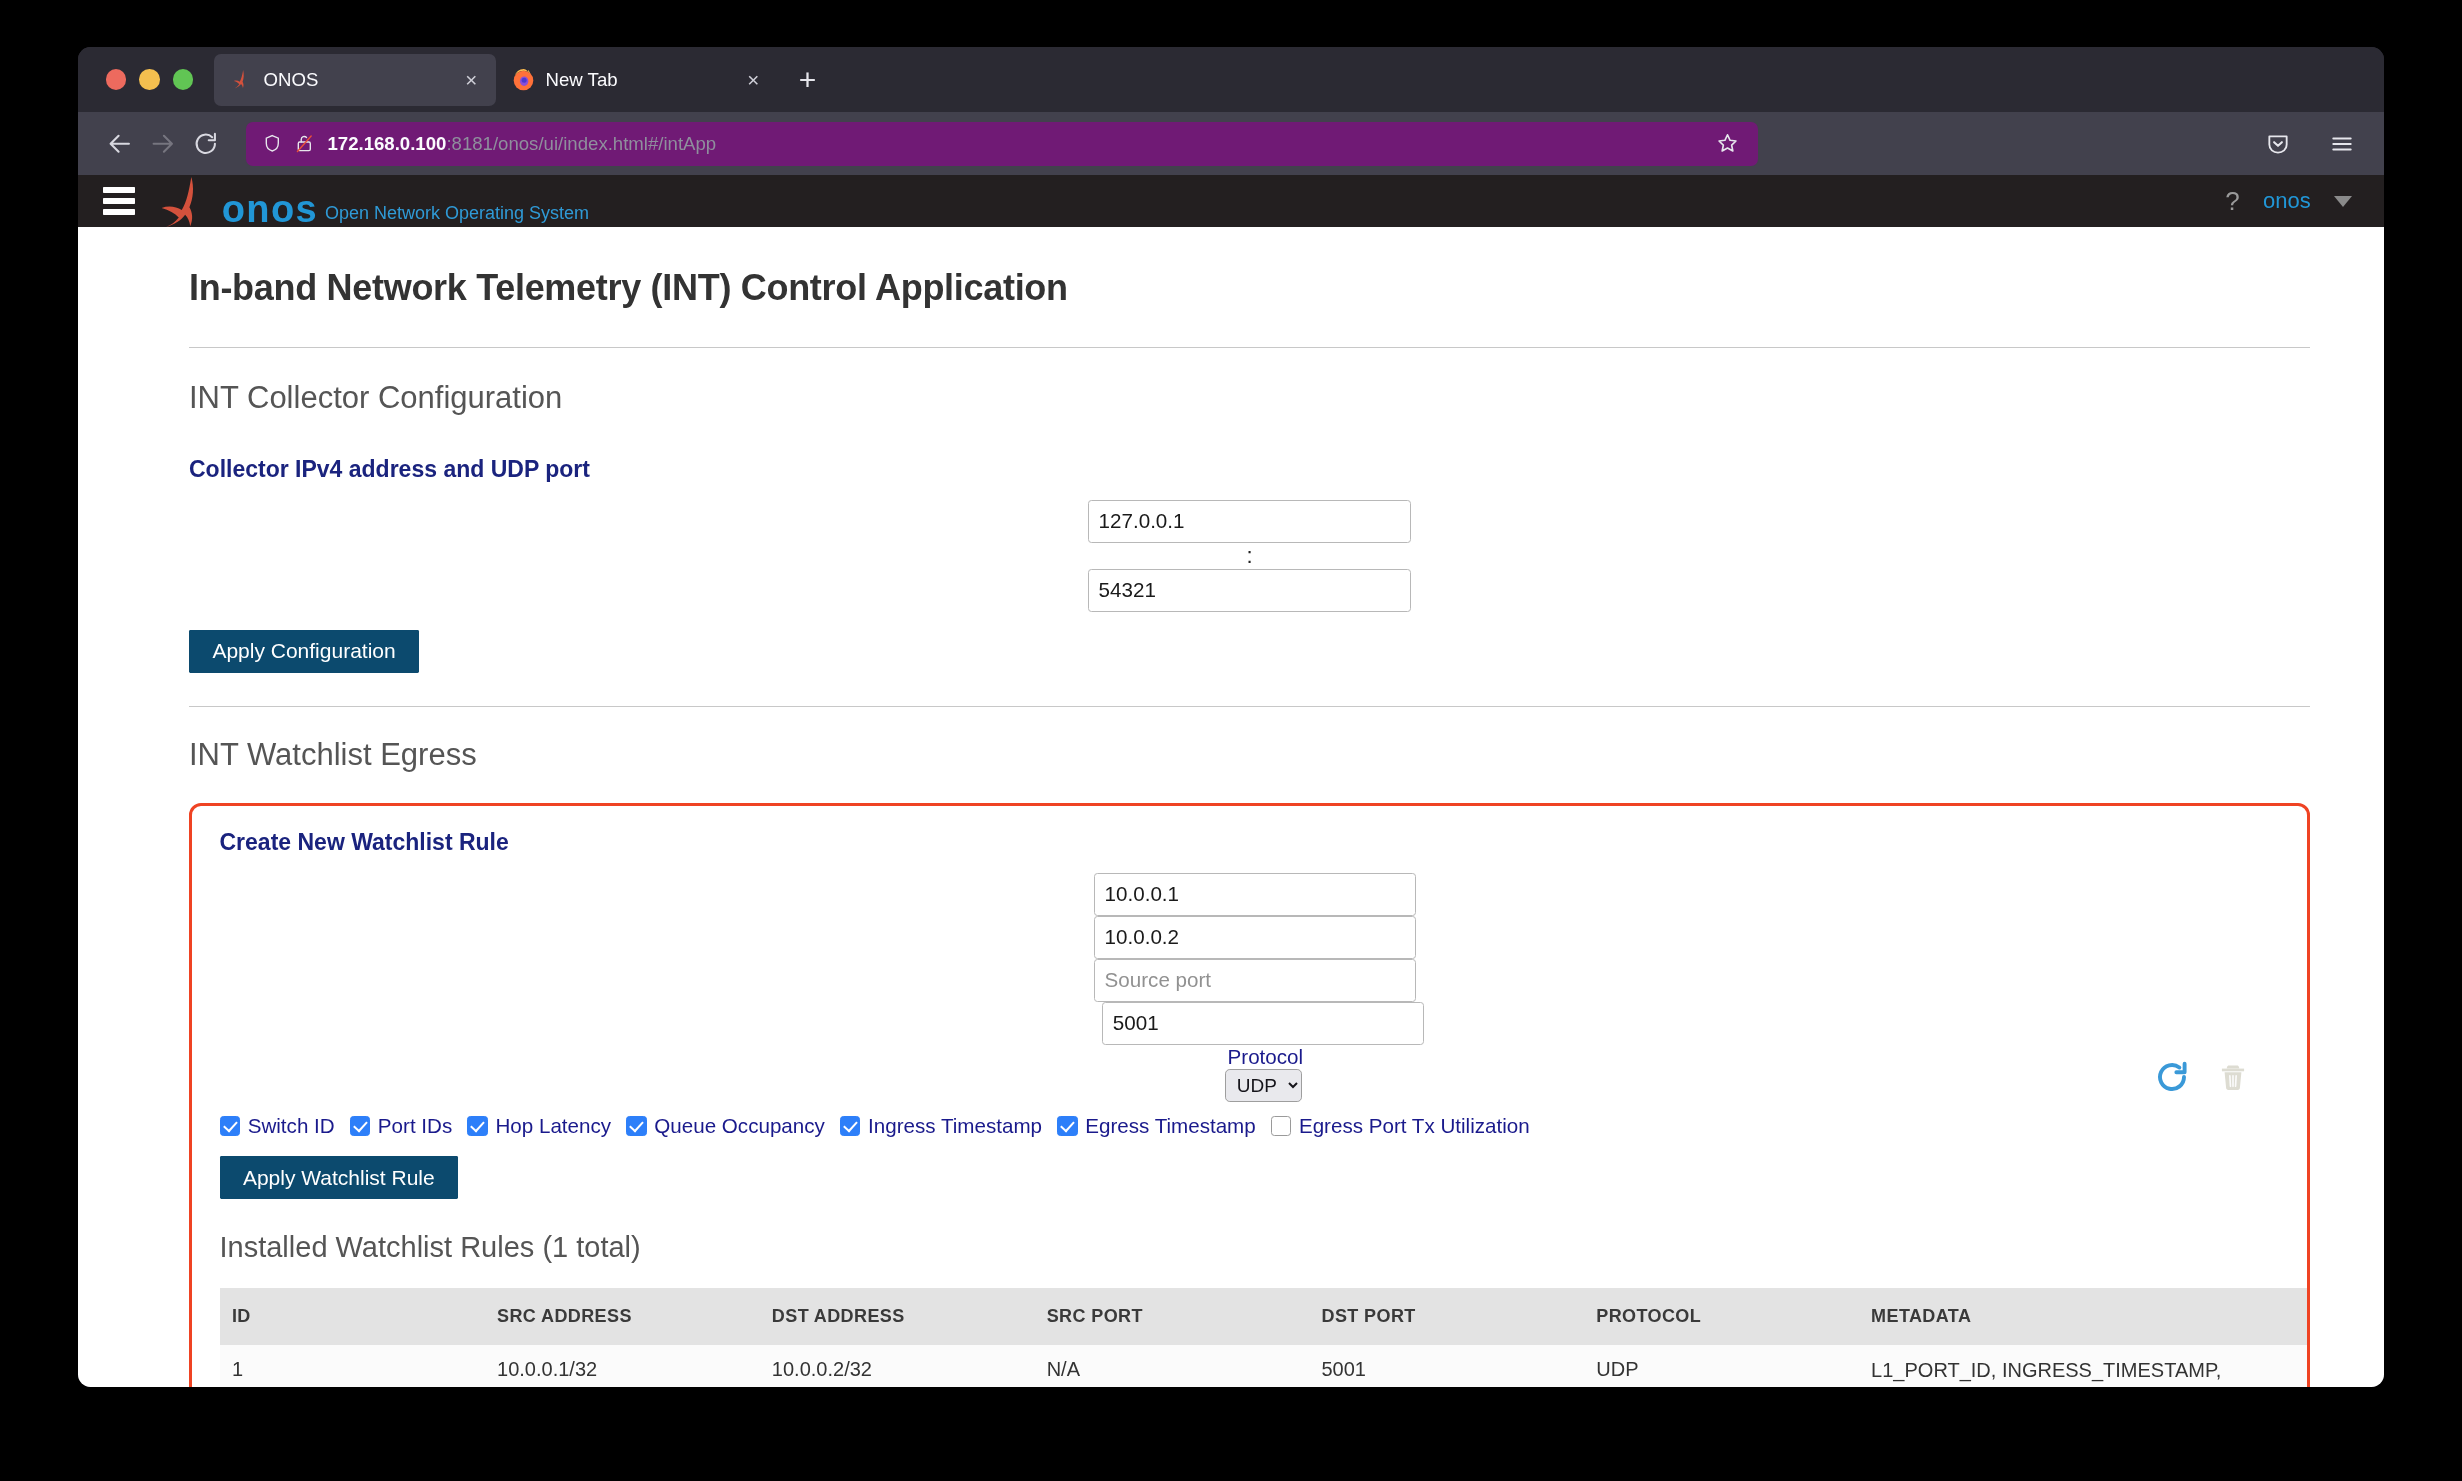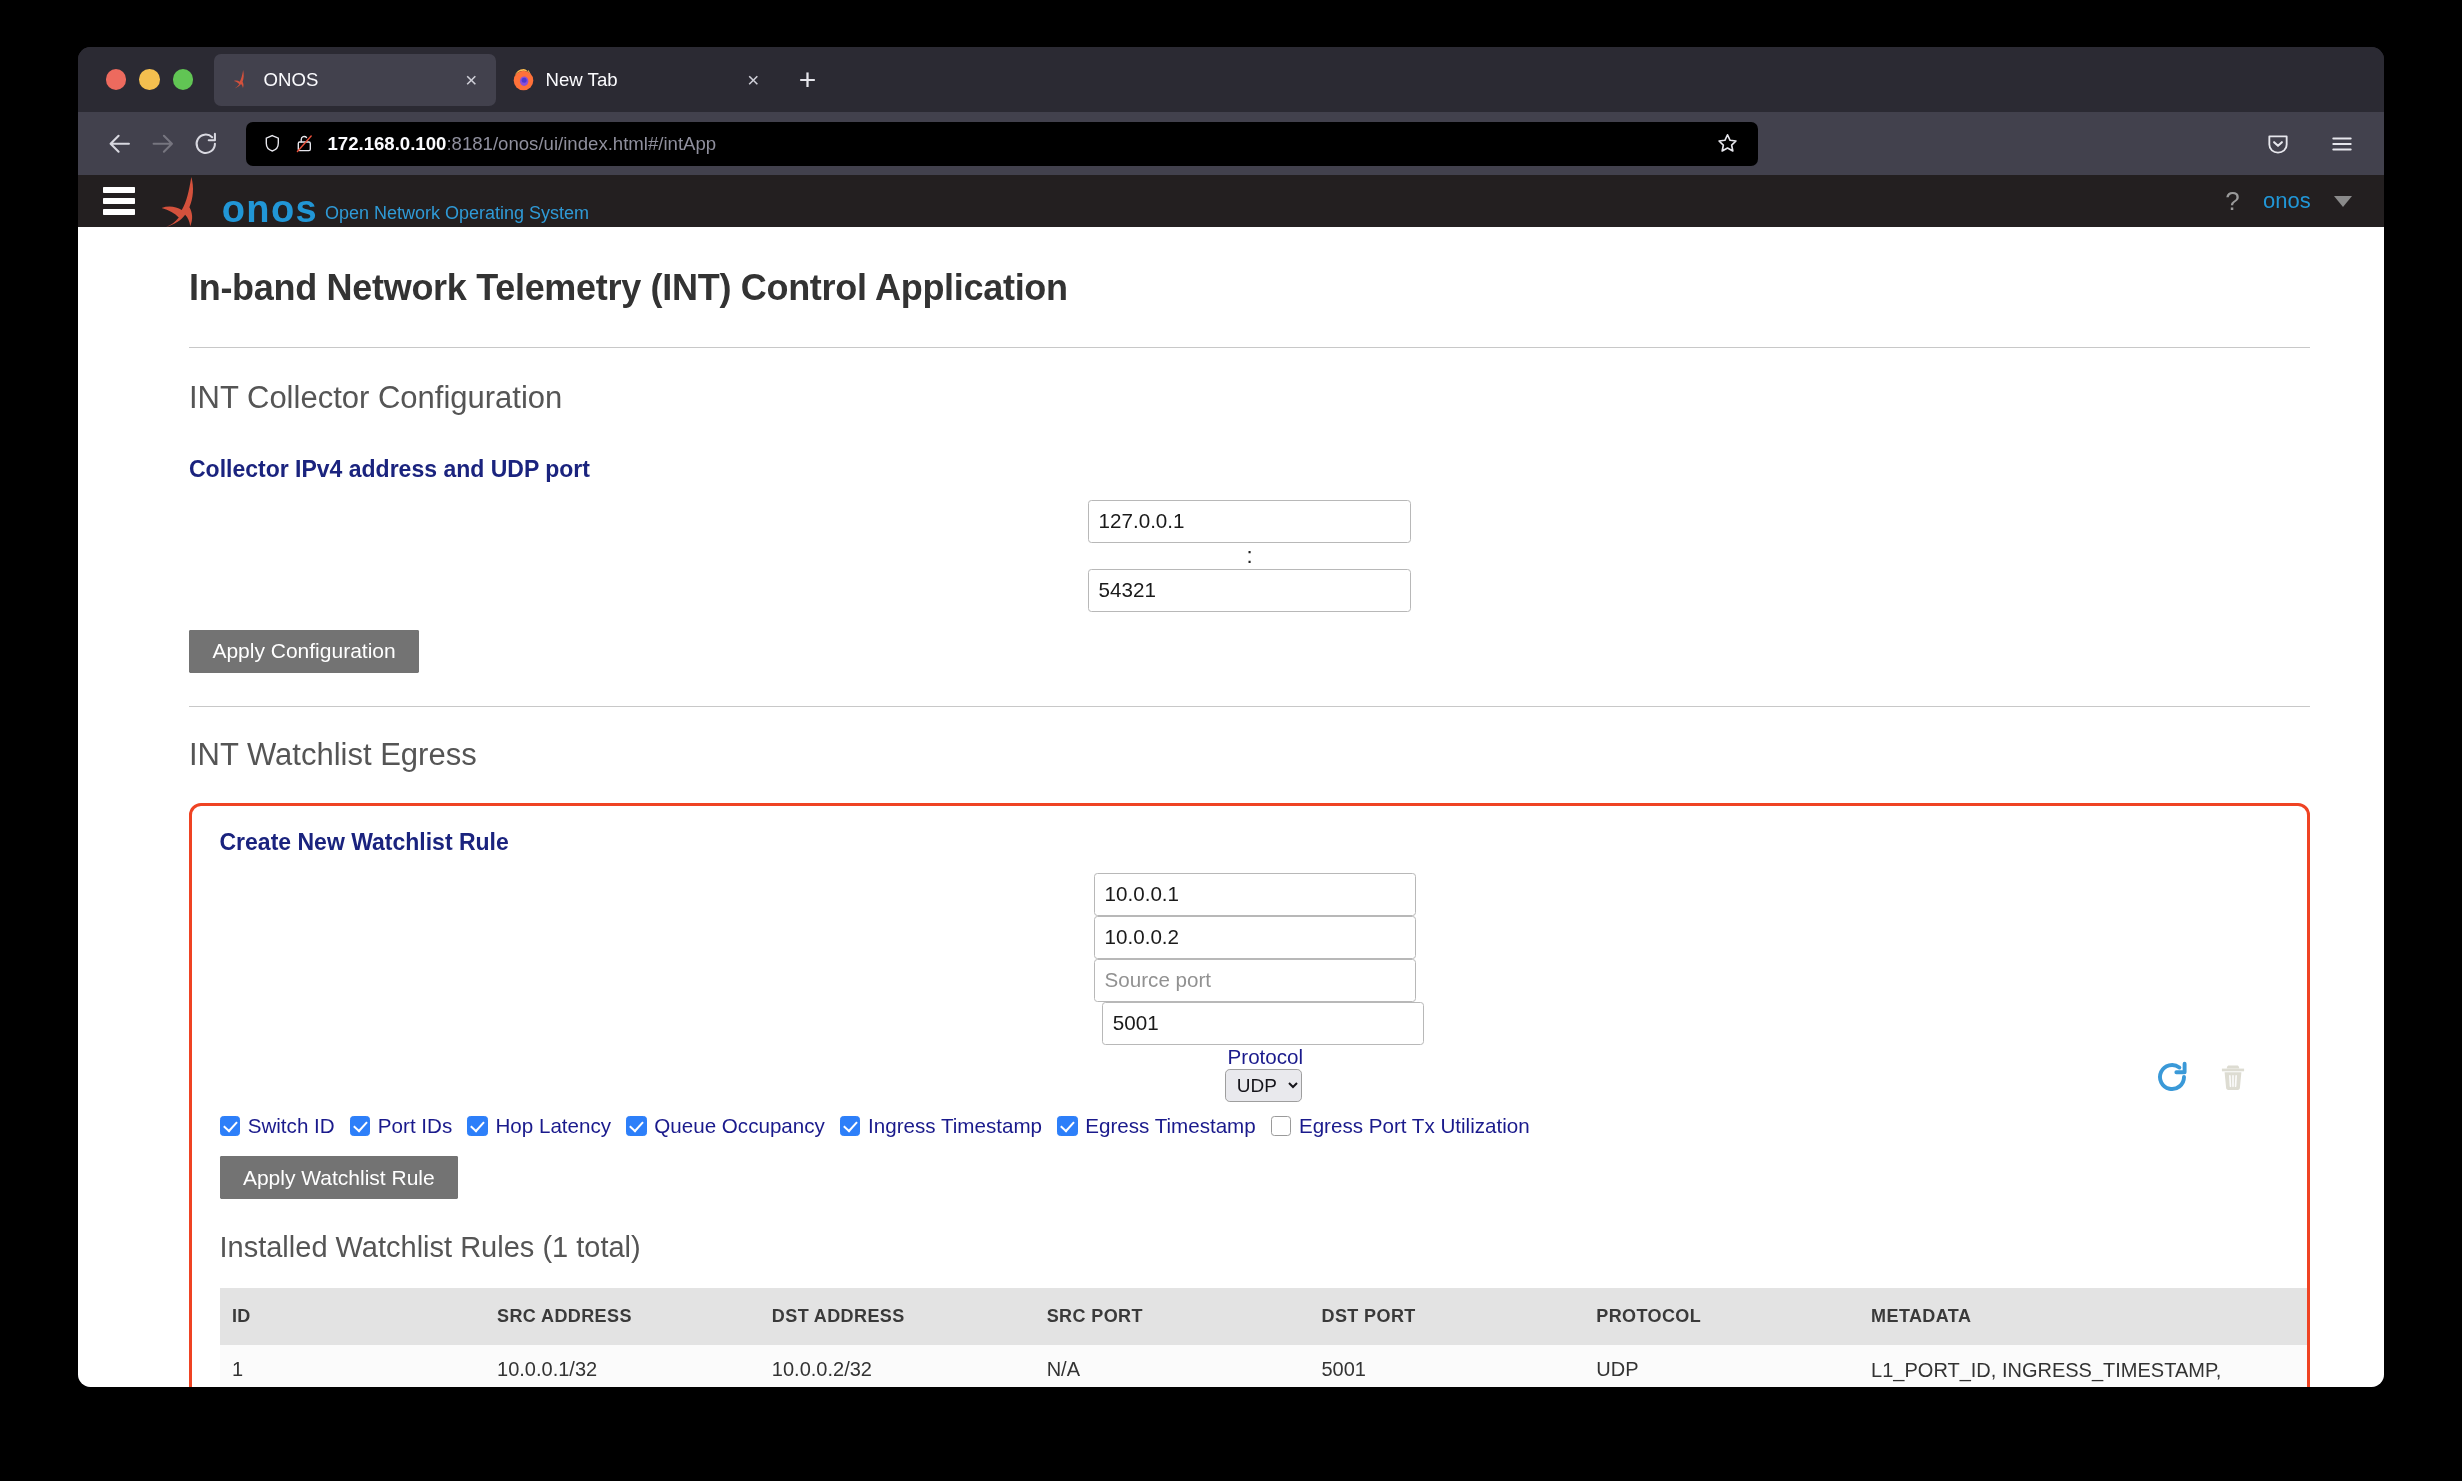--- a/index.html
+++ b/index.html
@@ -93,21 +93,21 @@
     width: 43px; height: 43px;
     display: flex; align-items: center; justify-content: center;
     color: #d8d8e0;
     flex: 0 0 auto;
   }
   .nav-btn.dim { color: #76757f; }
   #urlbar {
     flex: 1 1 auto;
     margin: 0 18px;
     height: 44px;
-    background: #000000;
+    background: #701a75;
     border-radius: 6.9px;
     display: flex;
     align-items: center;
     padding: 0 11px;
     max-width: 1512px;
   }
   .url-icon { width: 32px; height: 32px; display: flex; align-items:center; justify-content:center; flex: 0 0 auto; }
   #url-text {
     color: #8f8f9d;
     font-size: 18.6px;
@@ -189,21 +189,21 @@
     background: #ffffff;
     font-size: 20.6px;
     padding: 0 9.6px;
     color: #1a1a1a;
     font-family: "Liberation Sans", sans-serif;
     outline: none;
   }
   .txt-input::placeholder { color: #919191; }
   .colon { font-size: 22px; color: #222; margin: 0 8.2px; }
   .btn-primary {
-    background: #737373;
+    background: #0c4a6e;
     color: #ffffff;
     border: none;
     font-size: 21px;
     padding: 9.6px 23.4px;
     margin-top: 18px;
     font-family: "Liberation Sans", sans-serif;
     border-radius: 1.4px;
   }
   .row-inline { display: flex; align-items: center; flex-direction: column; }
 

